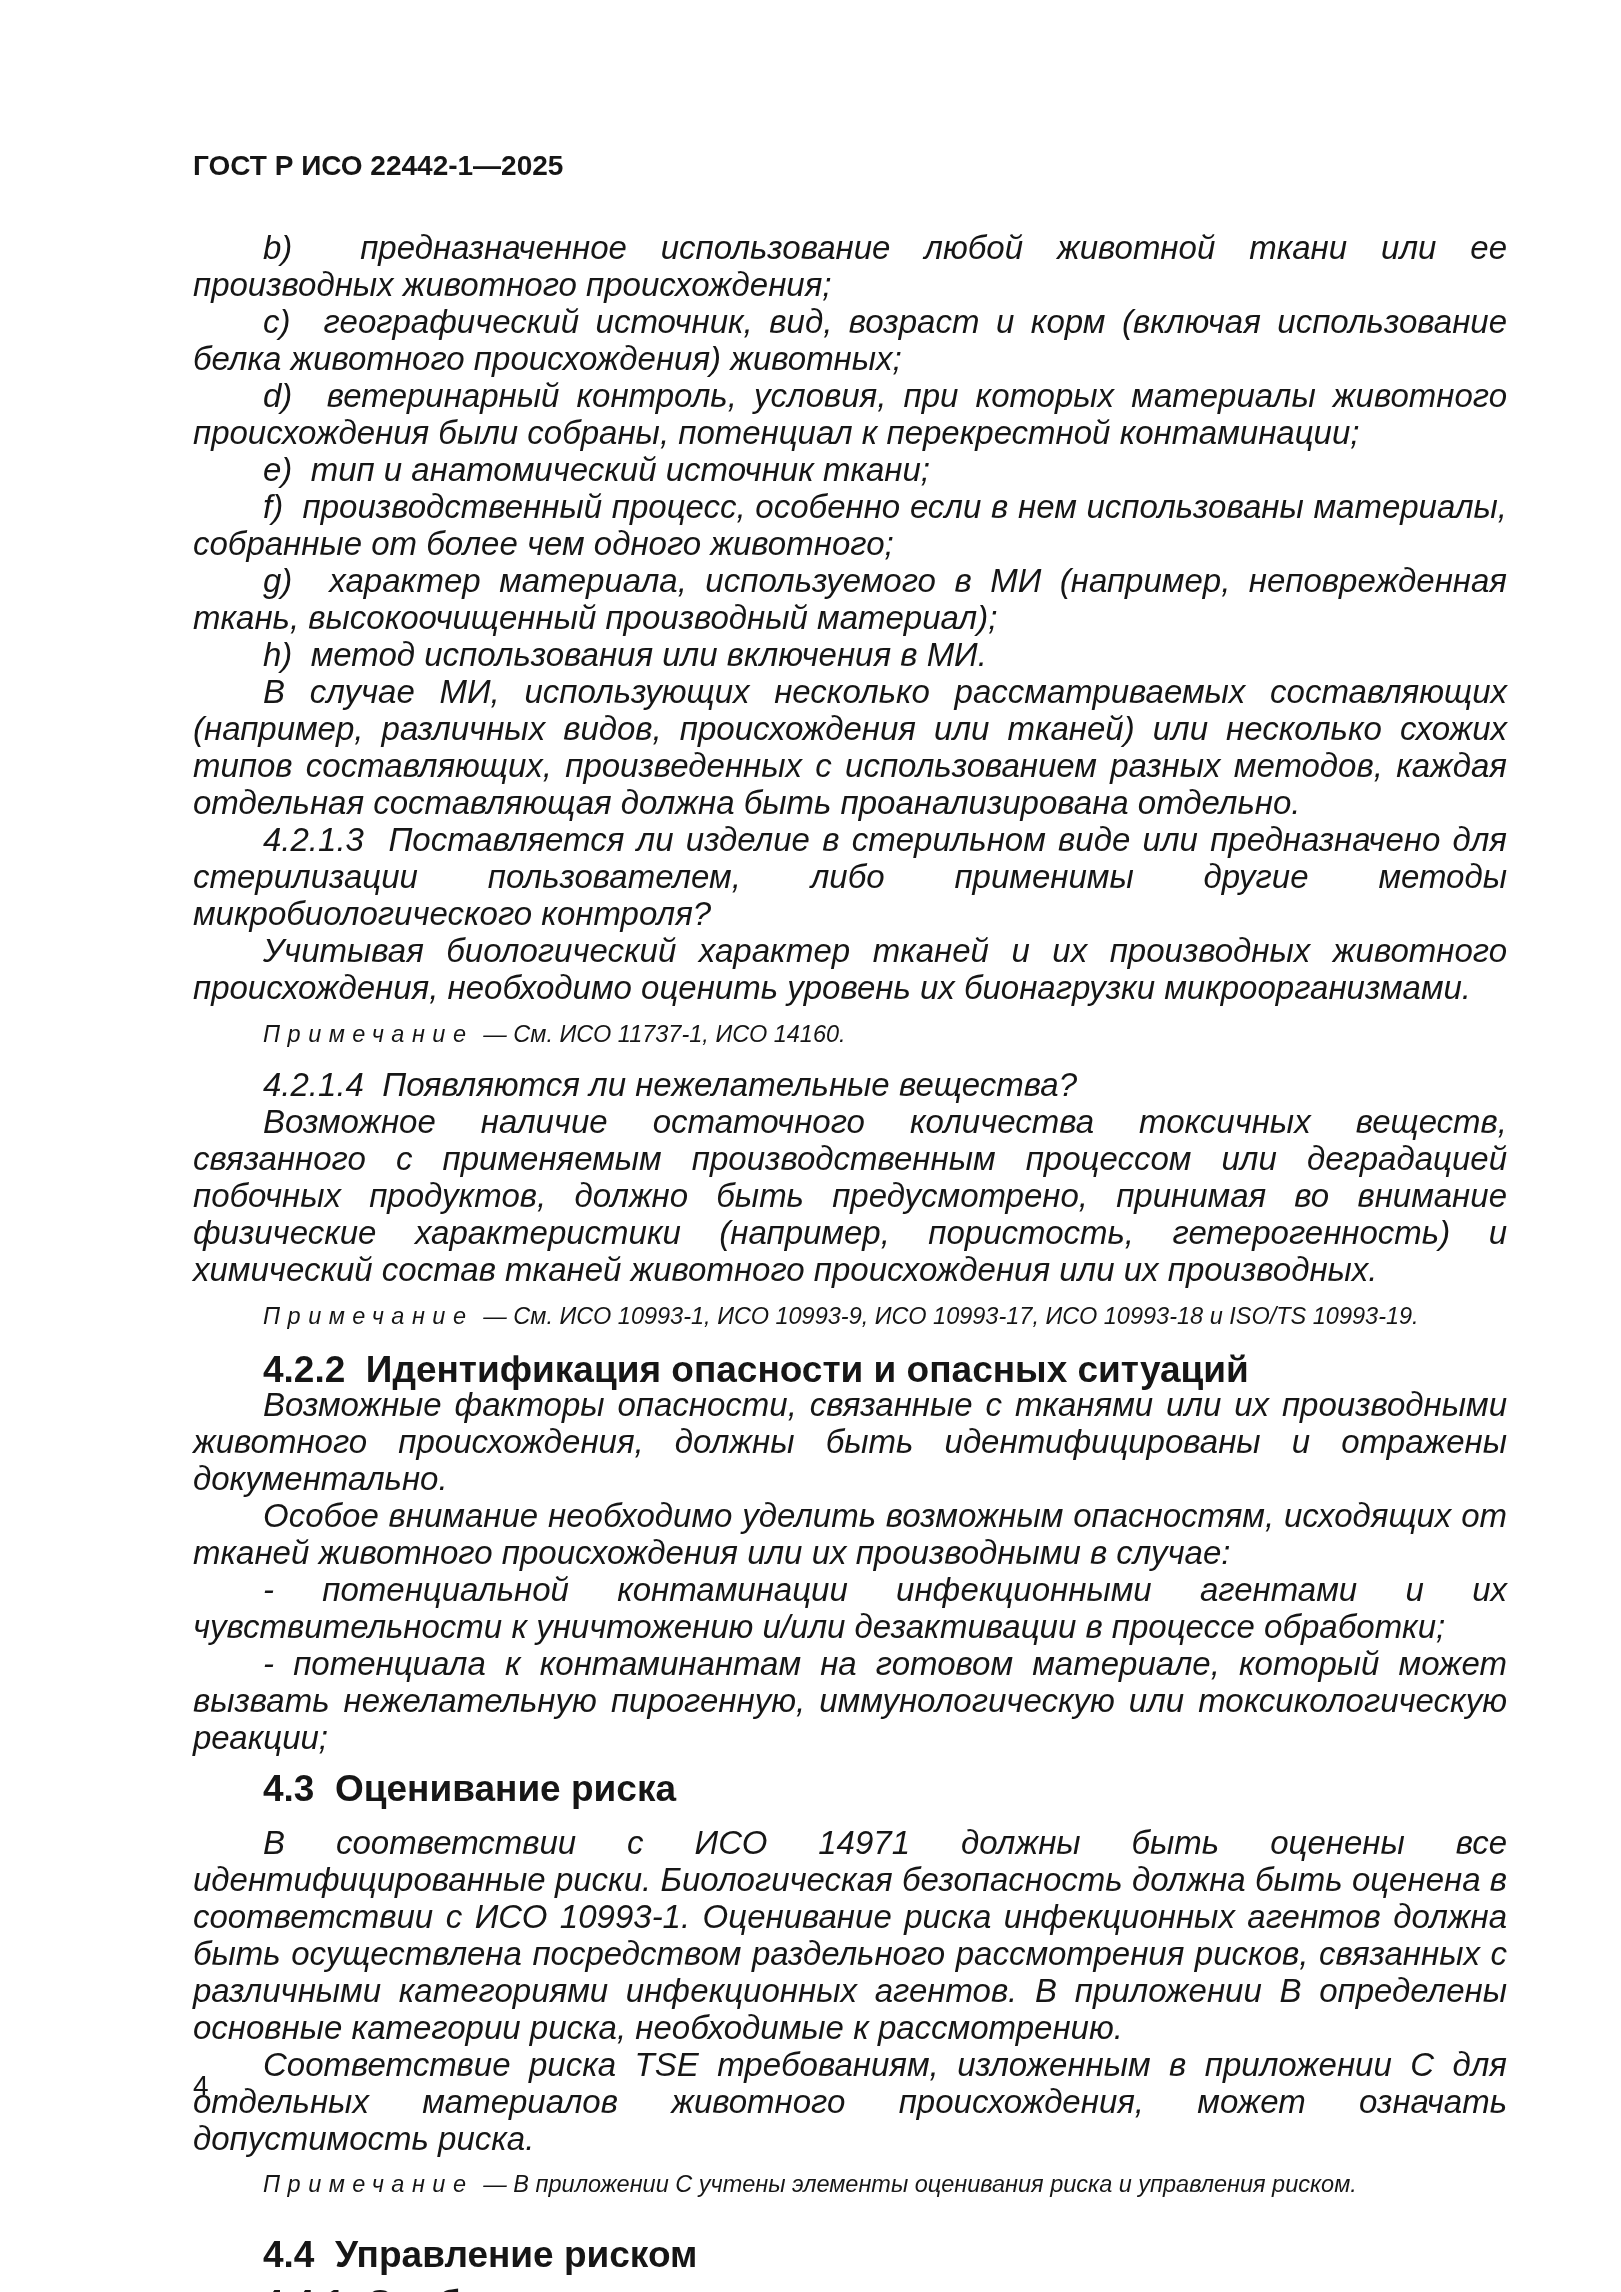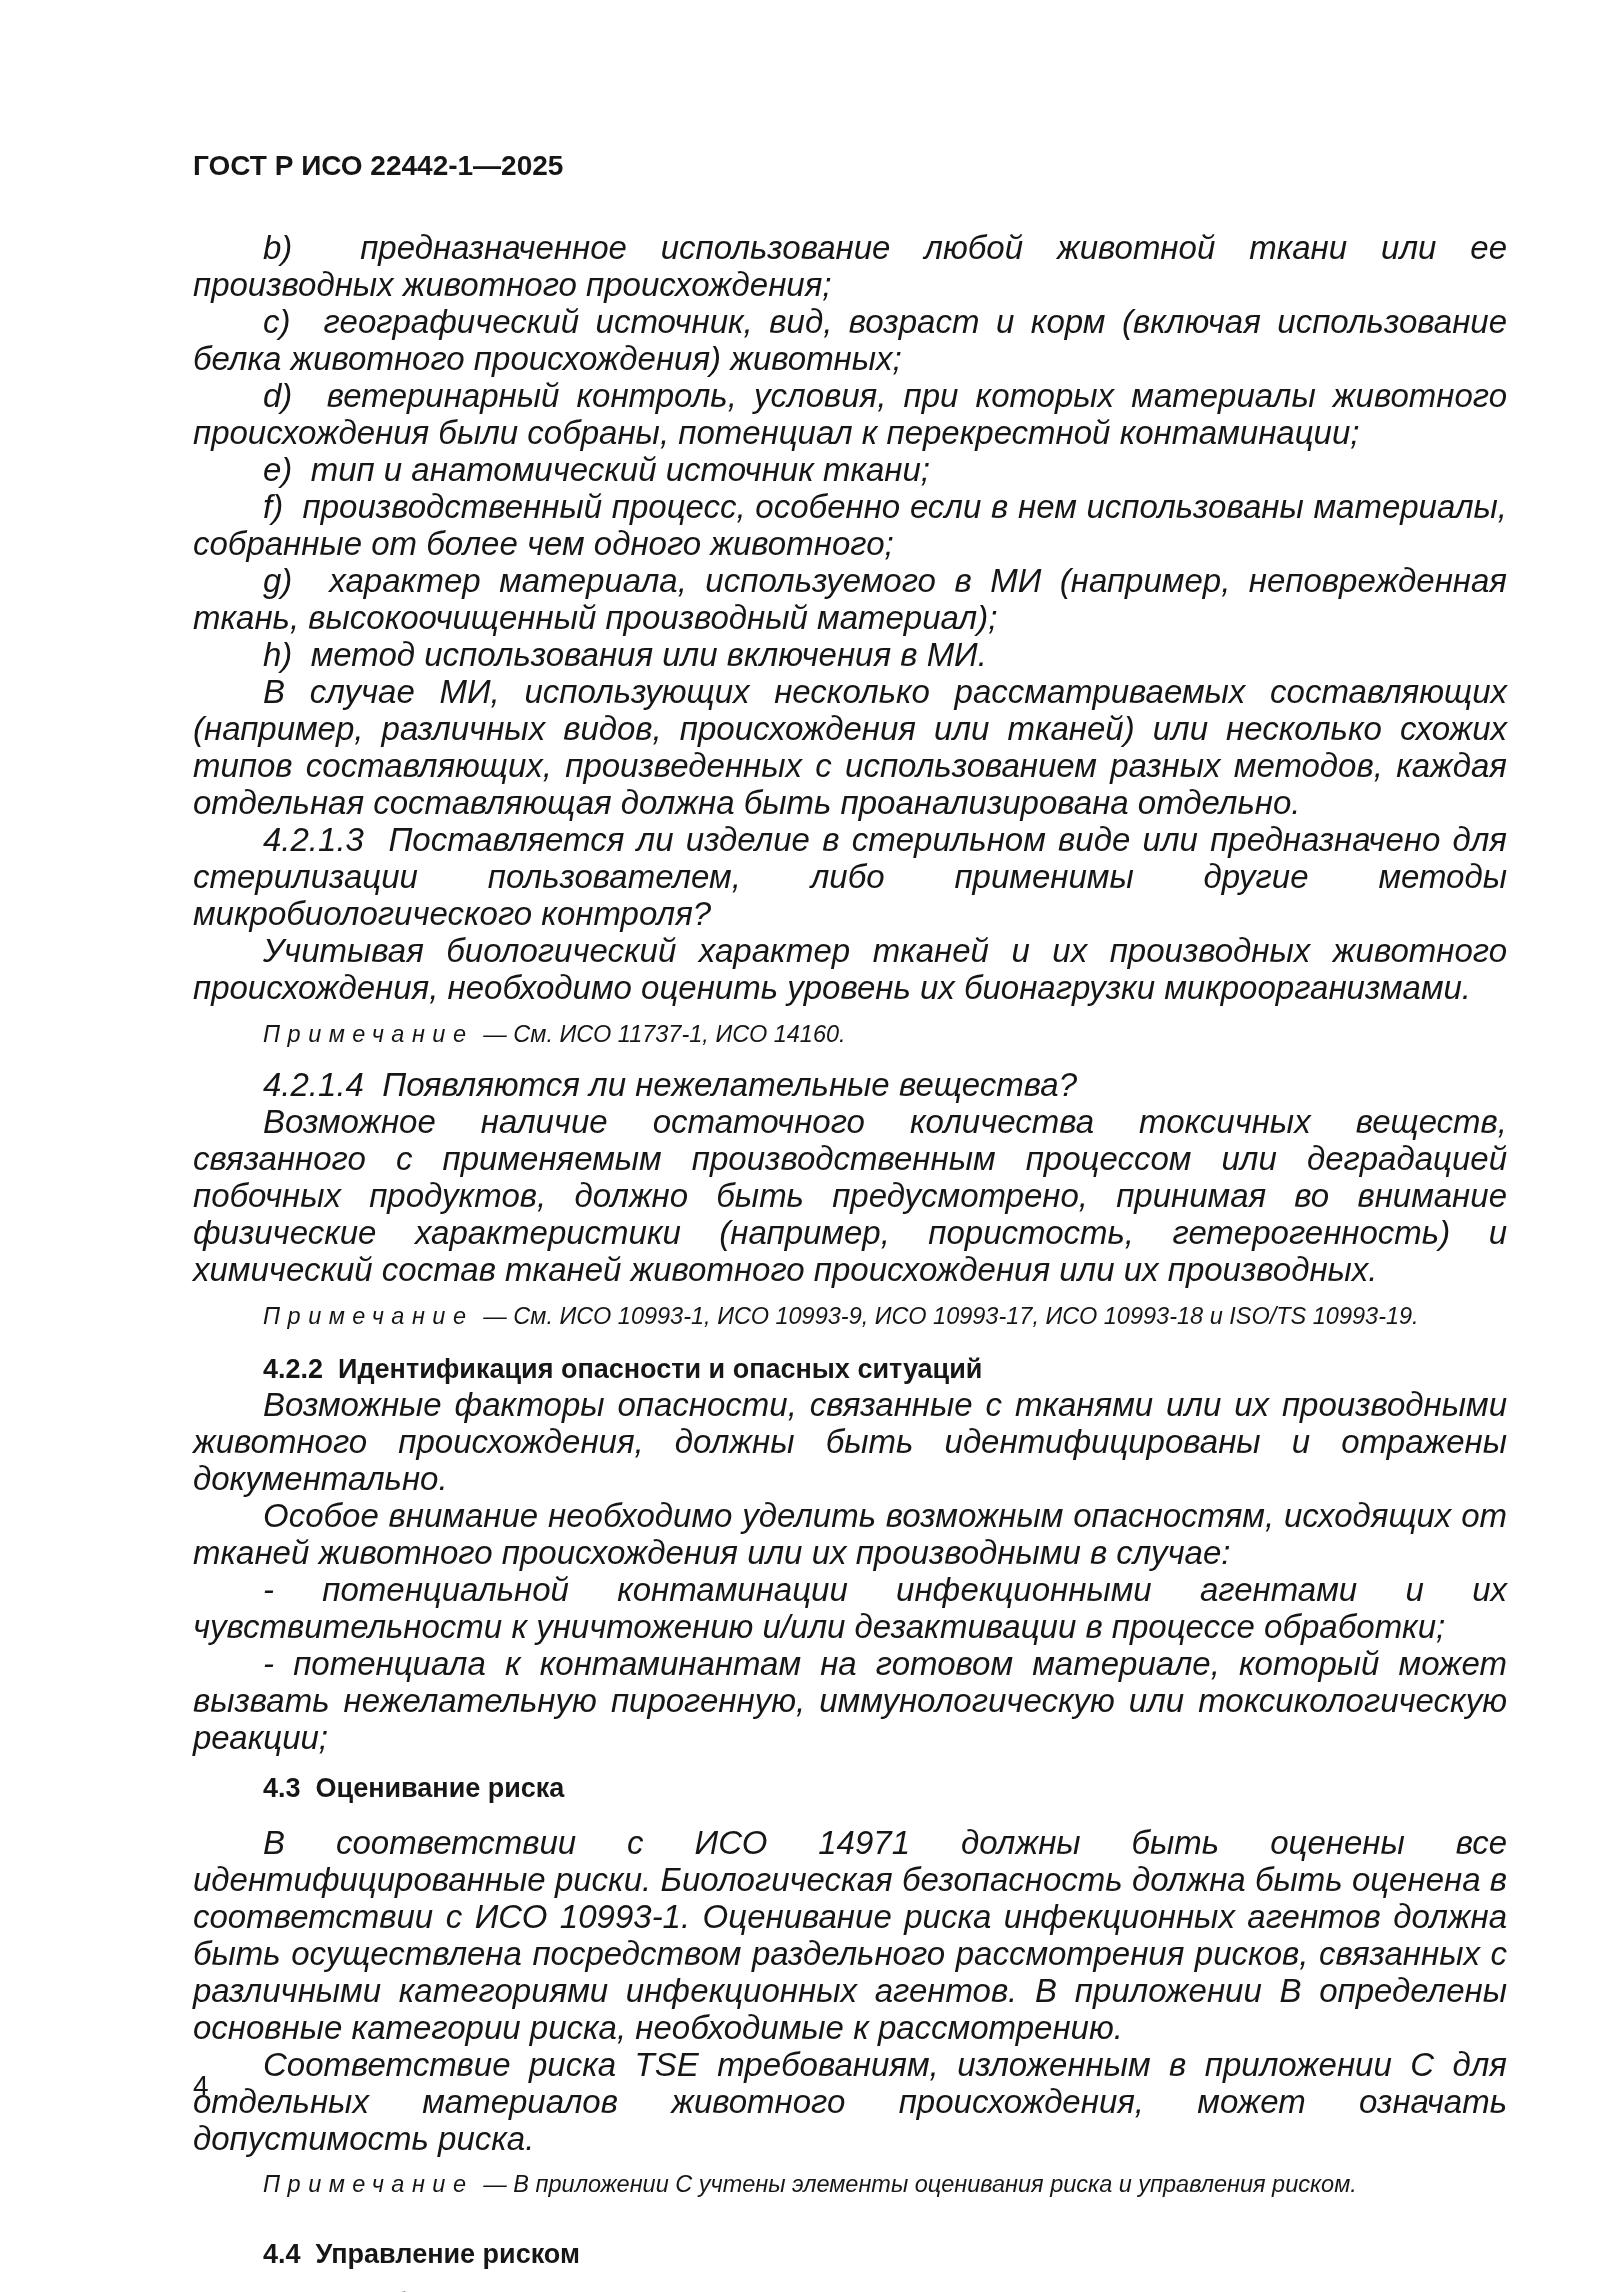--- a/index.html
+++ b/index.html
@@ -34,21 +34,21 @@
     line-height: 37px;
     margin: 0;
     text-align: justify;
     text-indent: 70px;
     white-space: pre-wrap;
     hyphens: auto;
     font-style: italic;
     -webkit-hyphens: auto;
   }
   .heading {
-    font-size: 27px;
+    font-size: 37px;
     line-height: 33px;
     font-weight: bold;
     text-indent: 70px;
     text-align: left;
     white-space: pre-wrap;
   }
   .h-ident     { margin: 22.5px 0 0 0; }   
   .h-risk-eval { margin: 15.7px 0 18.6px 0; }
   .h-risk-mgmt { margin: 39px 0 0 0; }   
   .h-general   { margin: 15.7px 0 0 0; }   

